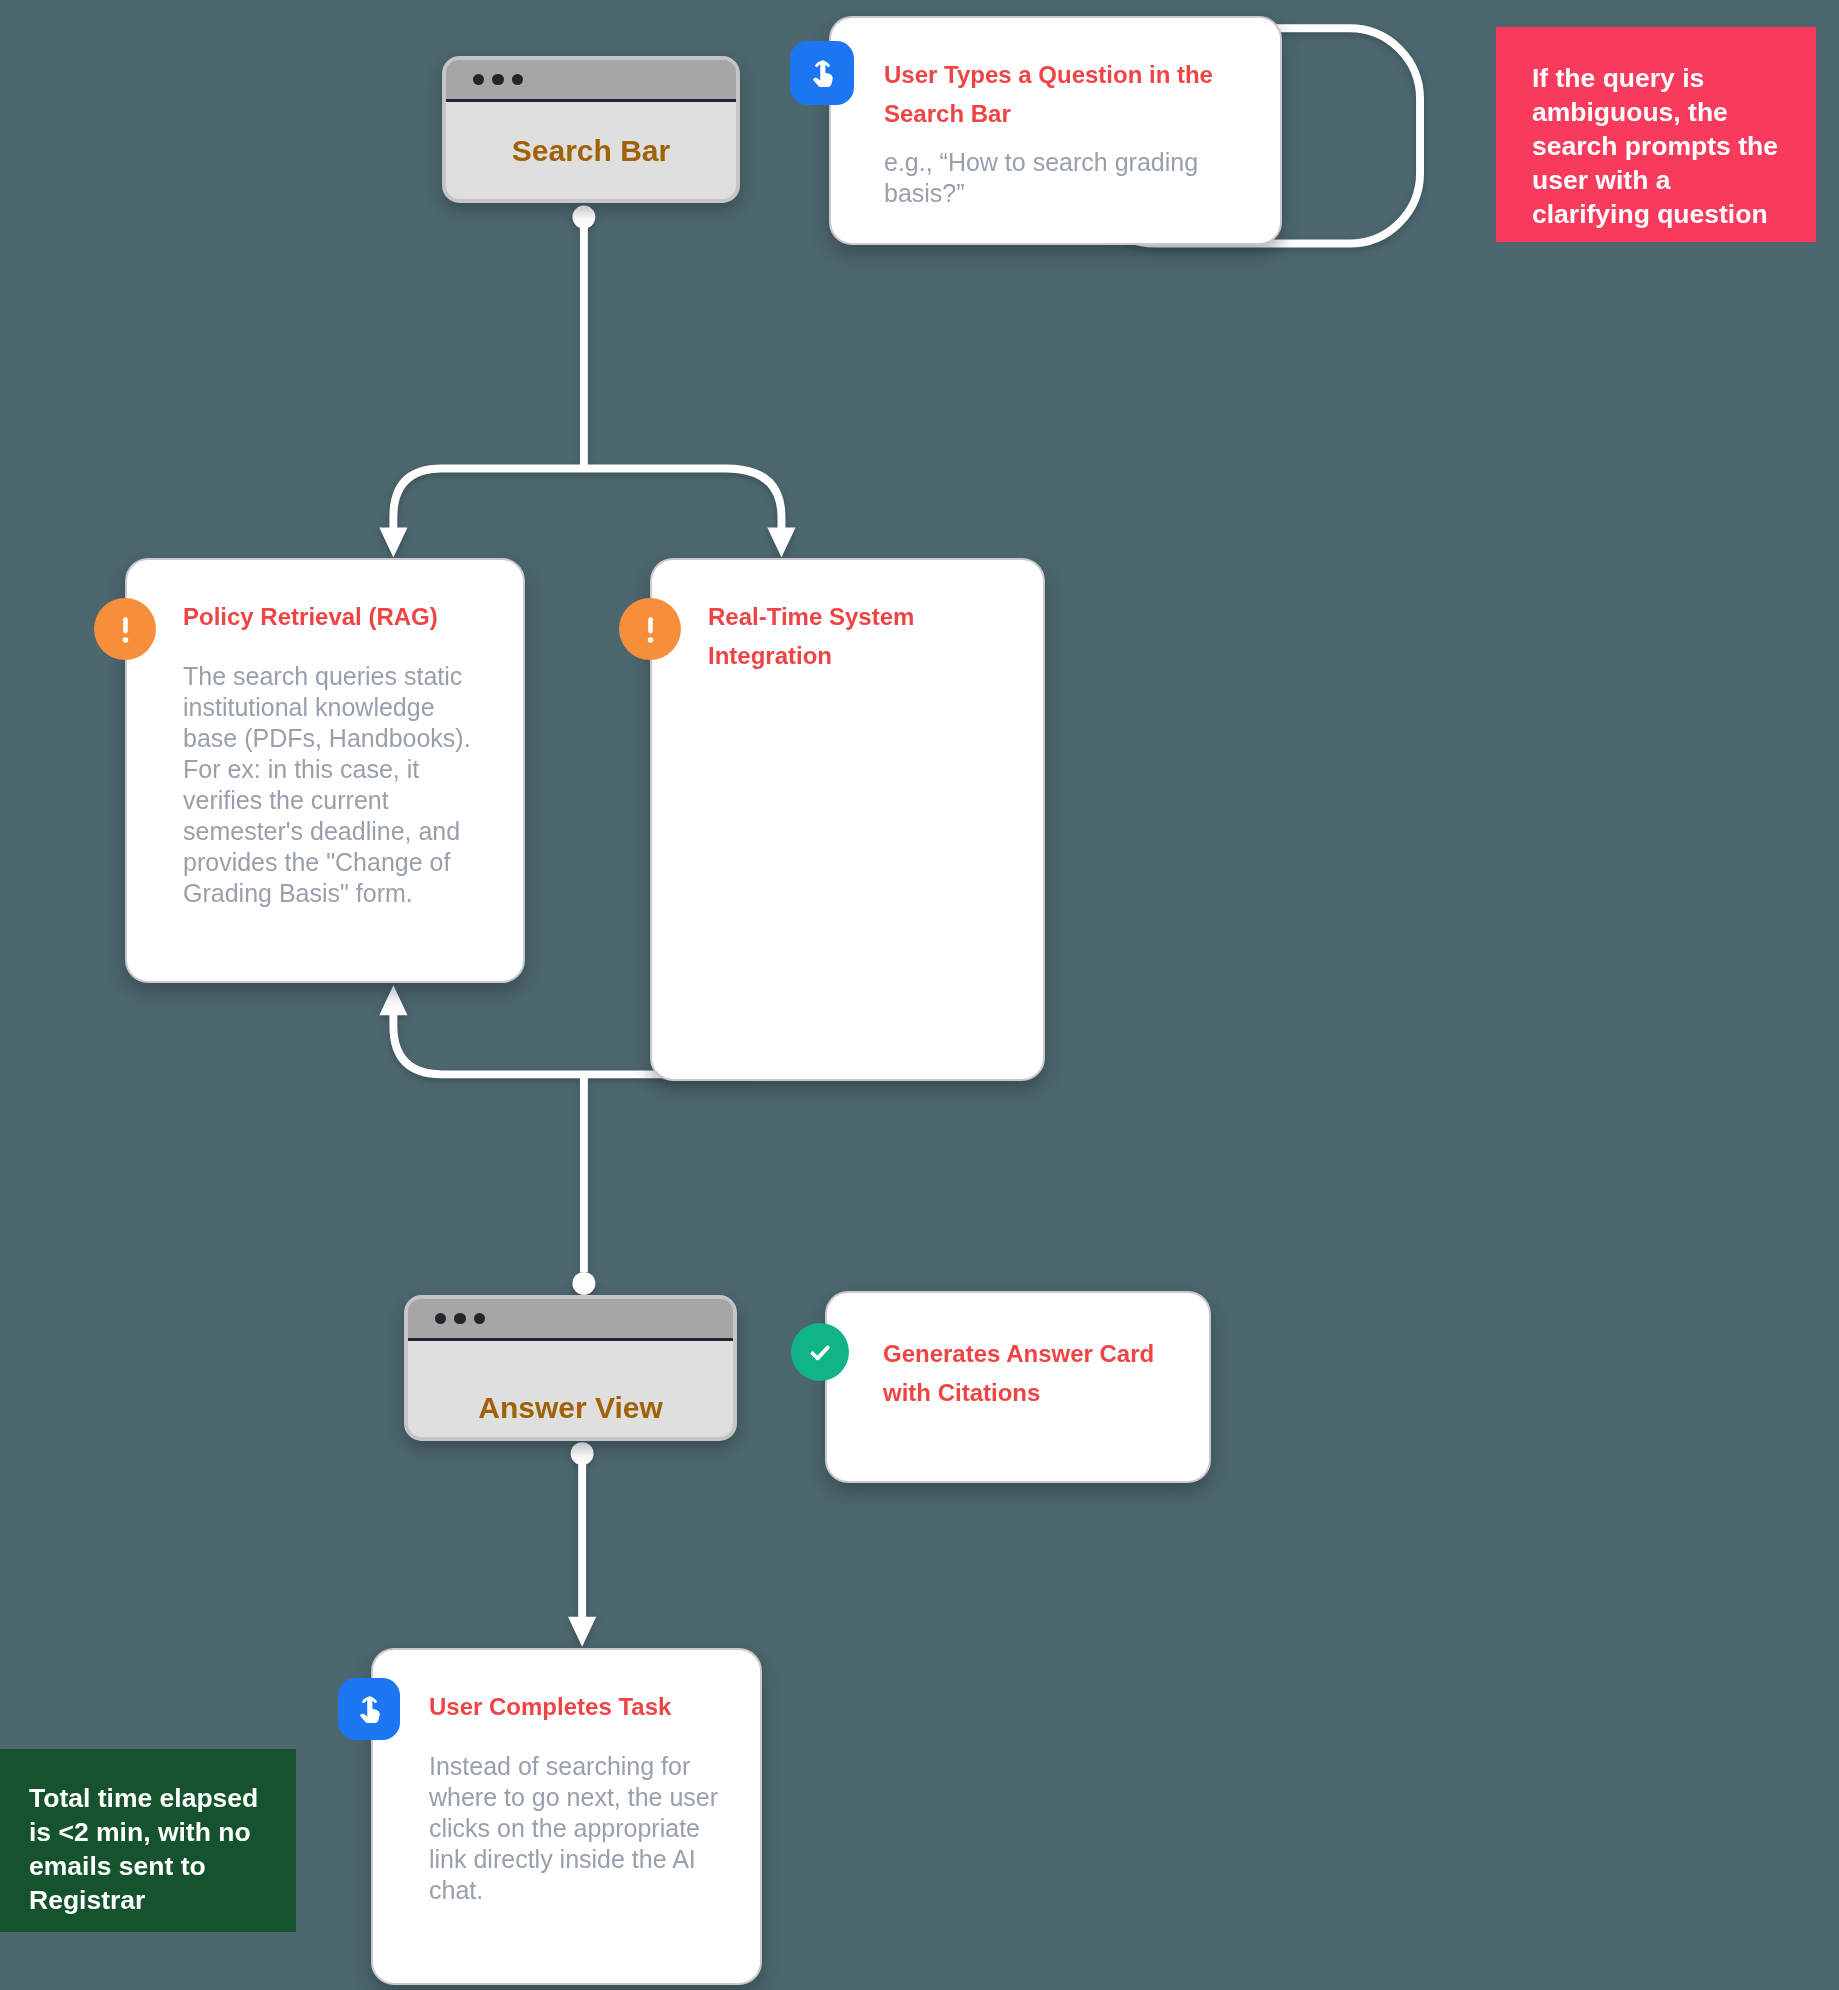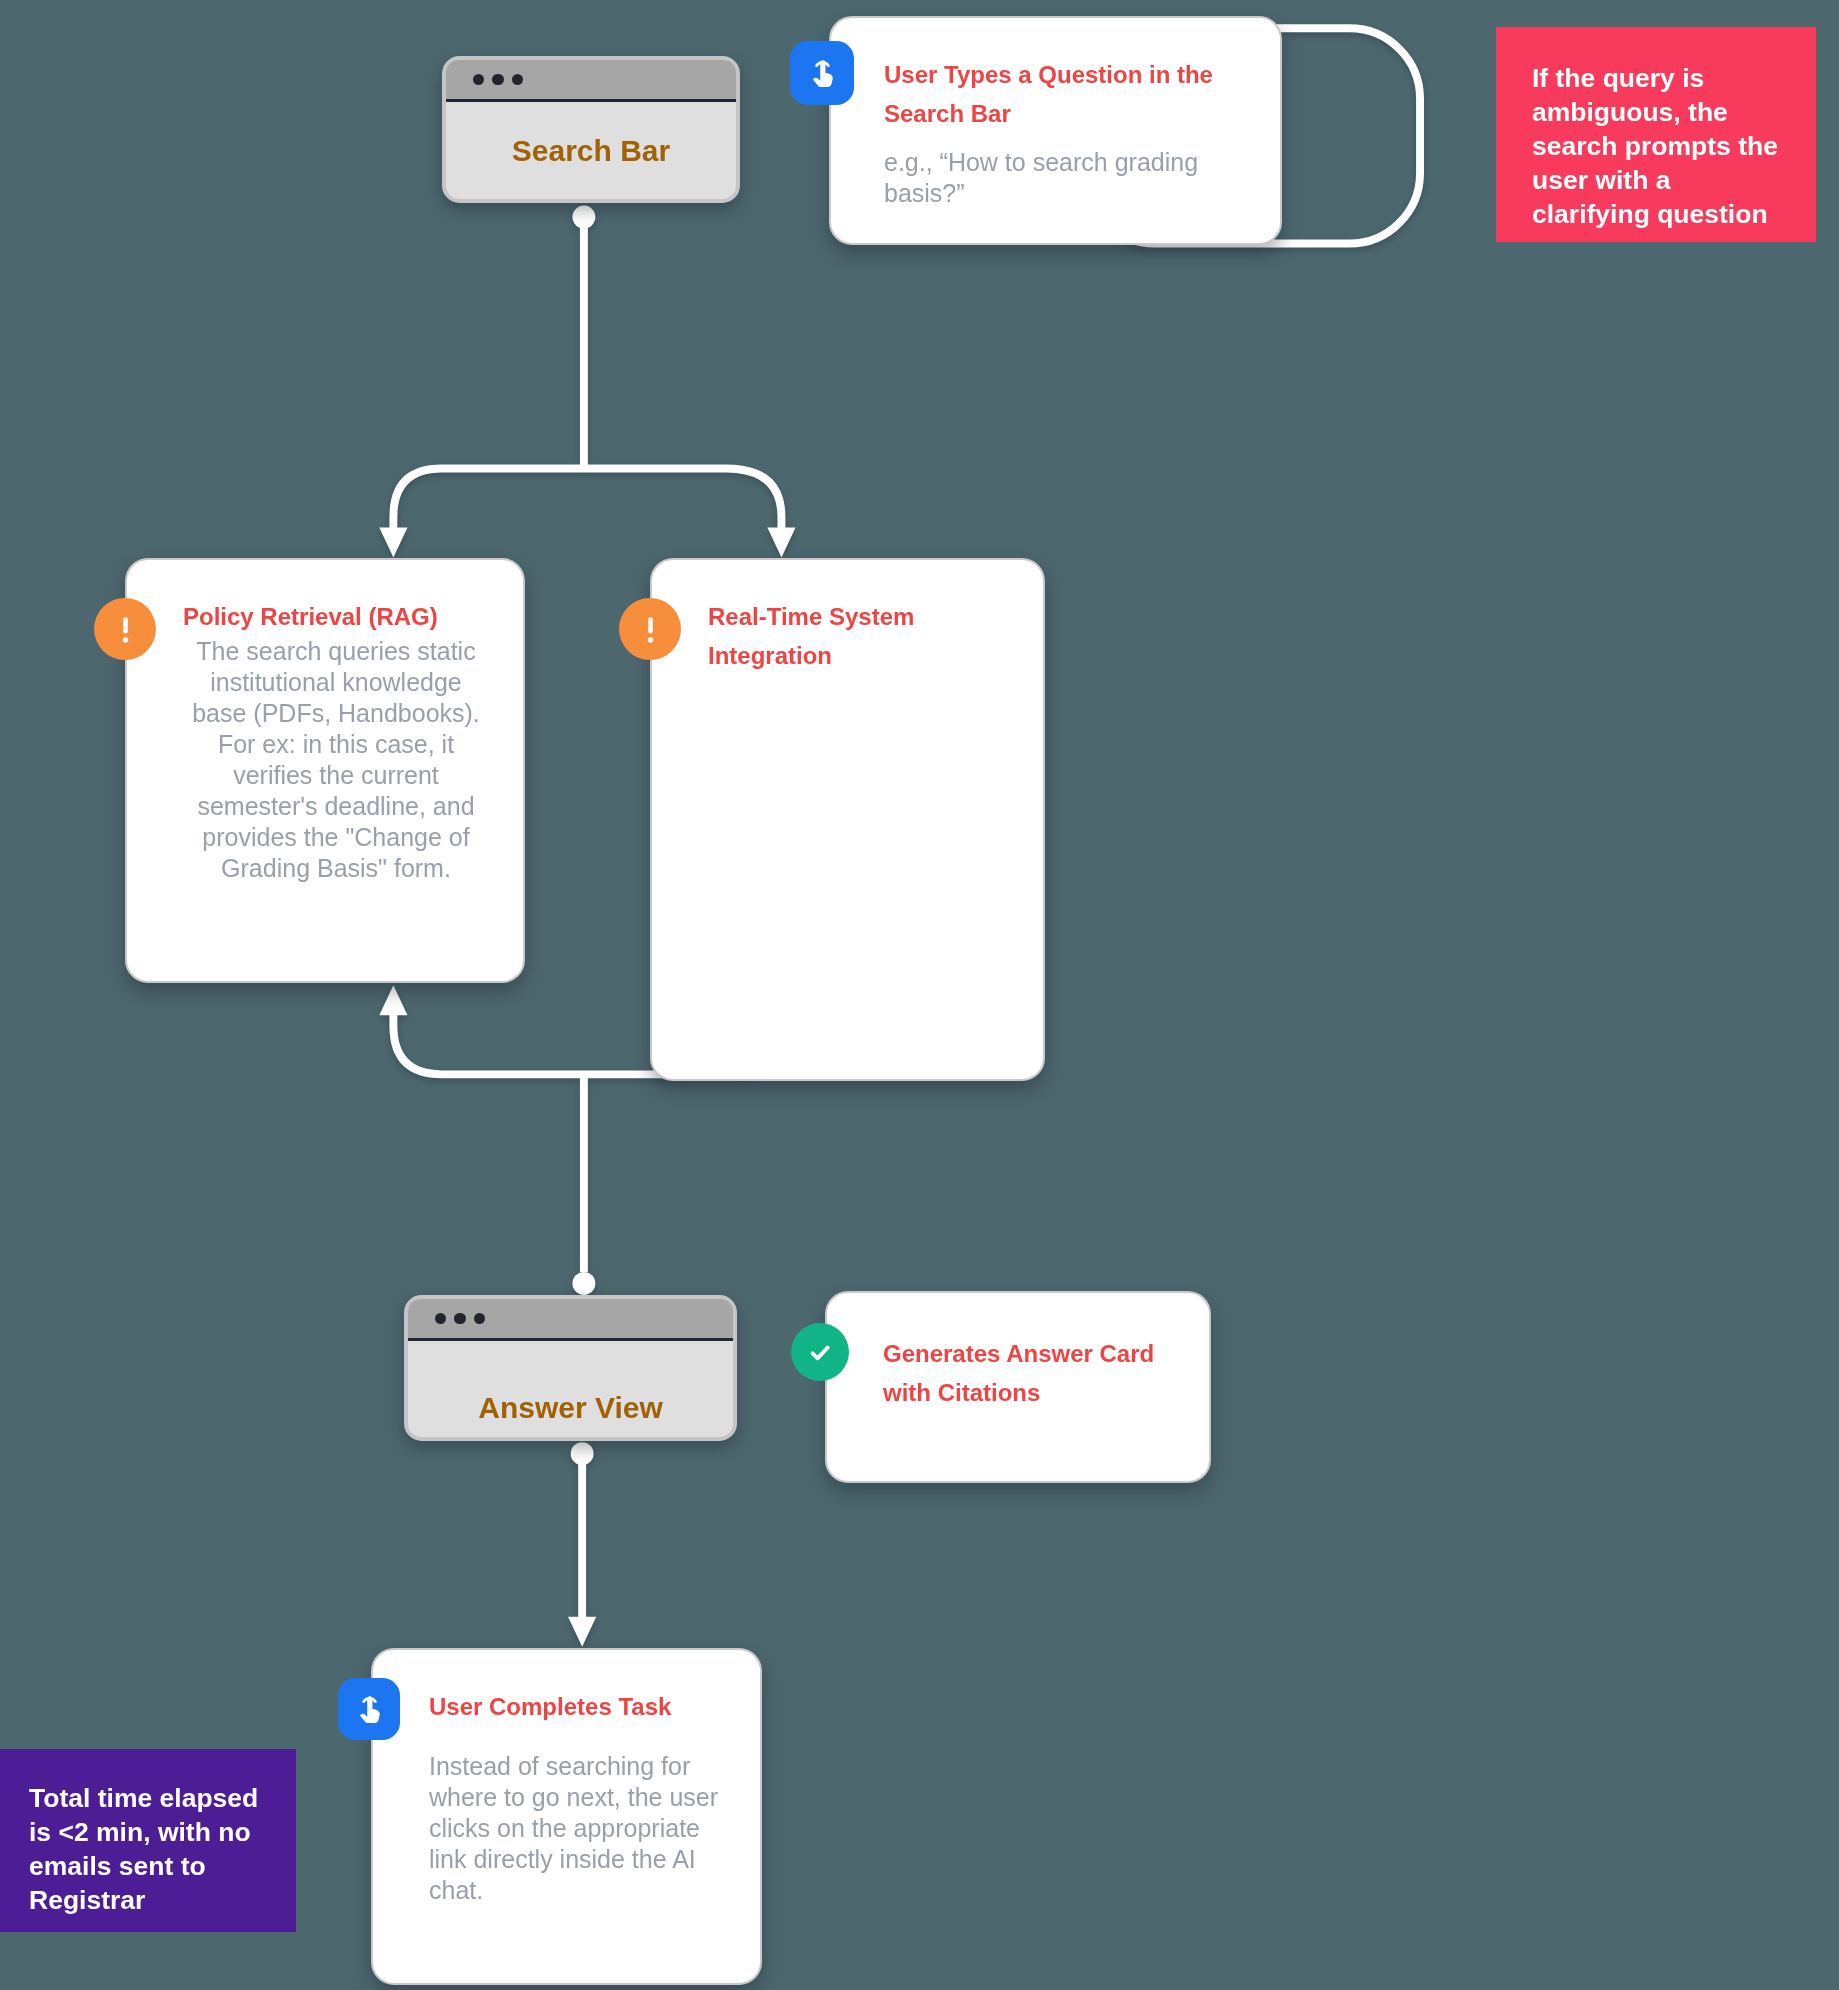--- a/index.html
+++ b/index.html
@@ -66,21 +66,21 @@
   .badge-green{background:#10b487;}
 
   
   .note{
     position:absolute;z-index:2;
     color:#ffffff;
     font-size:26.5px;line-height:34px;font-weight:700;
     box-sizing:border-box;
   }
   .note-pink{background:#f83b5c;}
-  .note-green{background:#4c1d95;}
+  .note-green{background:#14532d;}
 </style>
 </head>
 <body>
 
 <svg id="connectors" width="1839" height="1990" viewBox="0 0 2085 2256">
 
   <rect x="1230" y="32" width="380" height="244" rx="80" fill="none" stroke="#ffffff" stroke-width="9"></rect>
 
   <circle cx="662" cy="246" r="13" fill="#ffffff"></circle>
   <path d="M 662 246 V 531" fill="none" stroke="#ffffff" stroke-width="9"></path>
@@ -119,21 +119,21 @@
   <svg width="39" height="39" viewBox="0 0 24 24">
     <path d="M8.3 7.2 a4.4 4.4 0 0 1 7.4 0" fill="none" stroke="#ffffff" stroke-width="1.6" stroke-linecap="round"></path>
     <path d="M10.6 5.5 a1.6 1.6 0 0 1 3.2 0 v6.2 h.6 c1.2.2 3.9 1 3.9 3 0 .8-.5 2.9-.9 4.1 -.3.9-1.1 1.5-2 1.5 h-4.4 c-.6 0-1.3-.3-1.7-.8 l-3.2-3.8 c.9-1.3 2.3-1.3 3.2-.4 l1.3 1.2 z" fill="#ffffff"></path>
   </svg>
 </div>
 
 <div class="note note-pink" style="left:1496px;top:26.5px;width:320px;height:215px;padding:34px 22px 0 36px;">If the query is ambiguous, the search prompts the user with a clarifying question</div>
 
 <div class="card" style="left:125px;top:558px;width:400px;height:425px;padding:37px 34px 0 56px;">
   <h3>Policy Retrieval (RAG)</h3>
-  <p style="text-align:center;">The search queries static institutional knowledge base (PDFs, Handbooks). For ex: in this case, it verifies the current semester's deadline, and provides the "Change of Grading Basis" form.</p>
+  <p style="margin-top:25px;">The search queries static institutional knowledge base (PDFs, Handbooks). For ex: in this case, it verifies the current semester's deadline, and provides the "Change of Grading Basis" form.</p>
 </div>
 <div class="badge circle badge-orange" style="left:94px;top:598px;width:62px;height:62px;">
   <svg width="39" height="39" viewBox="0 0 24 24">
     <rect x="10.6" y="4.5" width="2.8" height="10" rx="1.4" fill="#ffffff"></rect>
     <circle cx="12" cy="18.5" r="1.7" fill="#ffffff"></circle>
   </svg>
 </div>
 
 <div class="card" style="left:650px;top:558px;width:395px;height:523px;padding:37px 32px 0 56px;">
   <h3>Real-Time System Integration</h3>

